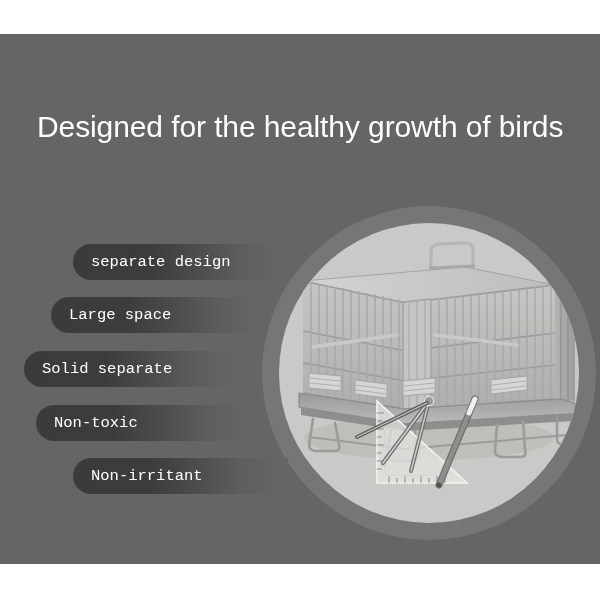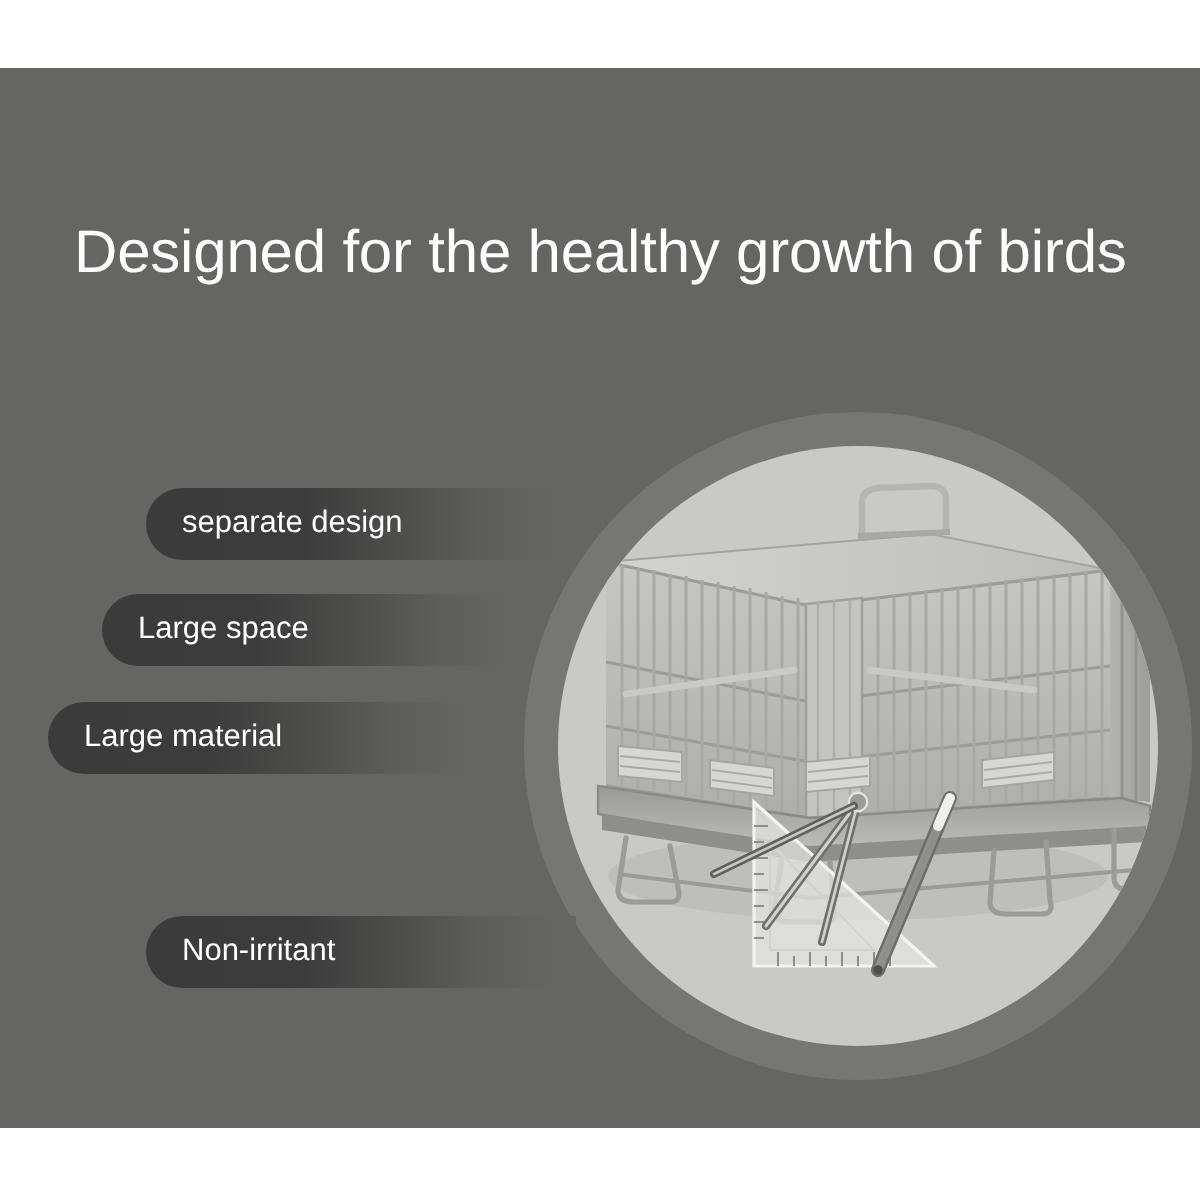--- a/index.html
+++ b/index.html
@@ -84,20 +84,21 @@
     position: absolute;
     height: 36px;
     border-radius: 18px 0 0 18px;
     display: flex;
     align-items: center;
     color: #ffffff;
     font-size: 15.5px;
     white-space: nowrap;
     padding-left: 18px;
     box-sizing: border-box;
+    font-family: Liberation Mono, monospace;
   }
   .pill-1 { left: 73px;  top: 210px; width: 215px;
             background: linear-gradient(90deg,#3b3b3b 0%,#3c3c3c 36%,#4e4e4d 60%,#5d5d5c 78%,#656564 95%); }
   .pill-2 { left: 51px;  top: 263px; width: 215px;
             background: linear-gradient(90deg,#3b3b3b 0%,#3c3c3c 36%,#4e4e4d 60%,#5d5d5c 78%,#656564 95%); }
   .pill-3 { left: 24px;  top: 317px; width: 222px;
             background: linear-gradient(90deg,#3b3b3b 0%,#3c3c3c 36%,#4e4e4d 60%,#5d5d5c 78%,#656564 95%); }
   .pill-4 { left: 36px;  top: 371px; width: 218px;
             background: linear-gradient(90deg,#3b3b3b 0%,#3c3c3c 36%,#4e4e4d 60%,#5d5d5c 78%,#656564 95%); }
   .pill-5 { left: 73px;  top: 424px; width: 215px;
@@ -294,20 +295,23 @@
       </div>
     </div>
 
     <div class="pill pill-1">
       <span class="pill-label">separate design</span>
     </div>
     <div class="pill pill-2">
       <span class="pill-label">Large space</span>
     </div>
     <div class="pill pill-3">
-      <span class="pill-label">Large material</span>
+      <span class="pill-label">Solid separate</span>
+    </div>
+    <div class="pill pill-4">
+      <span class="pill-label">Non-toxic</span>
     </div>
     <div class="pill pill-5">
       <span class="pill-label">Non-irritant</span>
     </div>
 
   </div>
 </div>
 
 </body></html>

